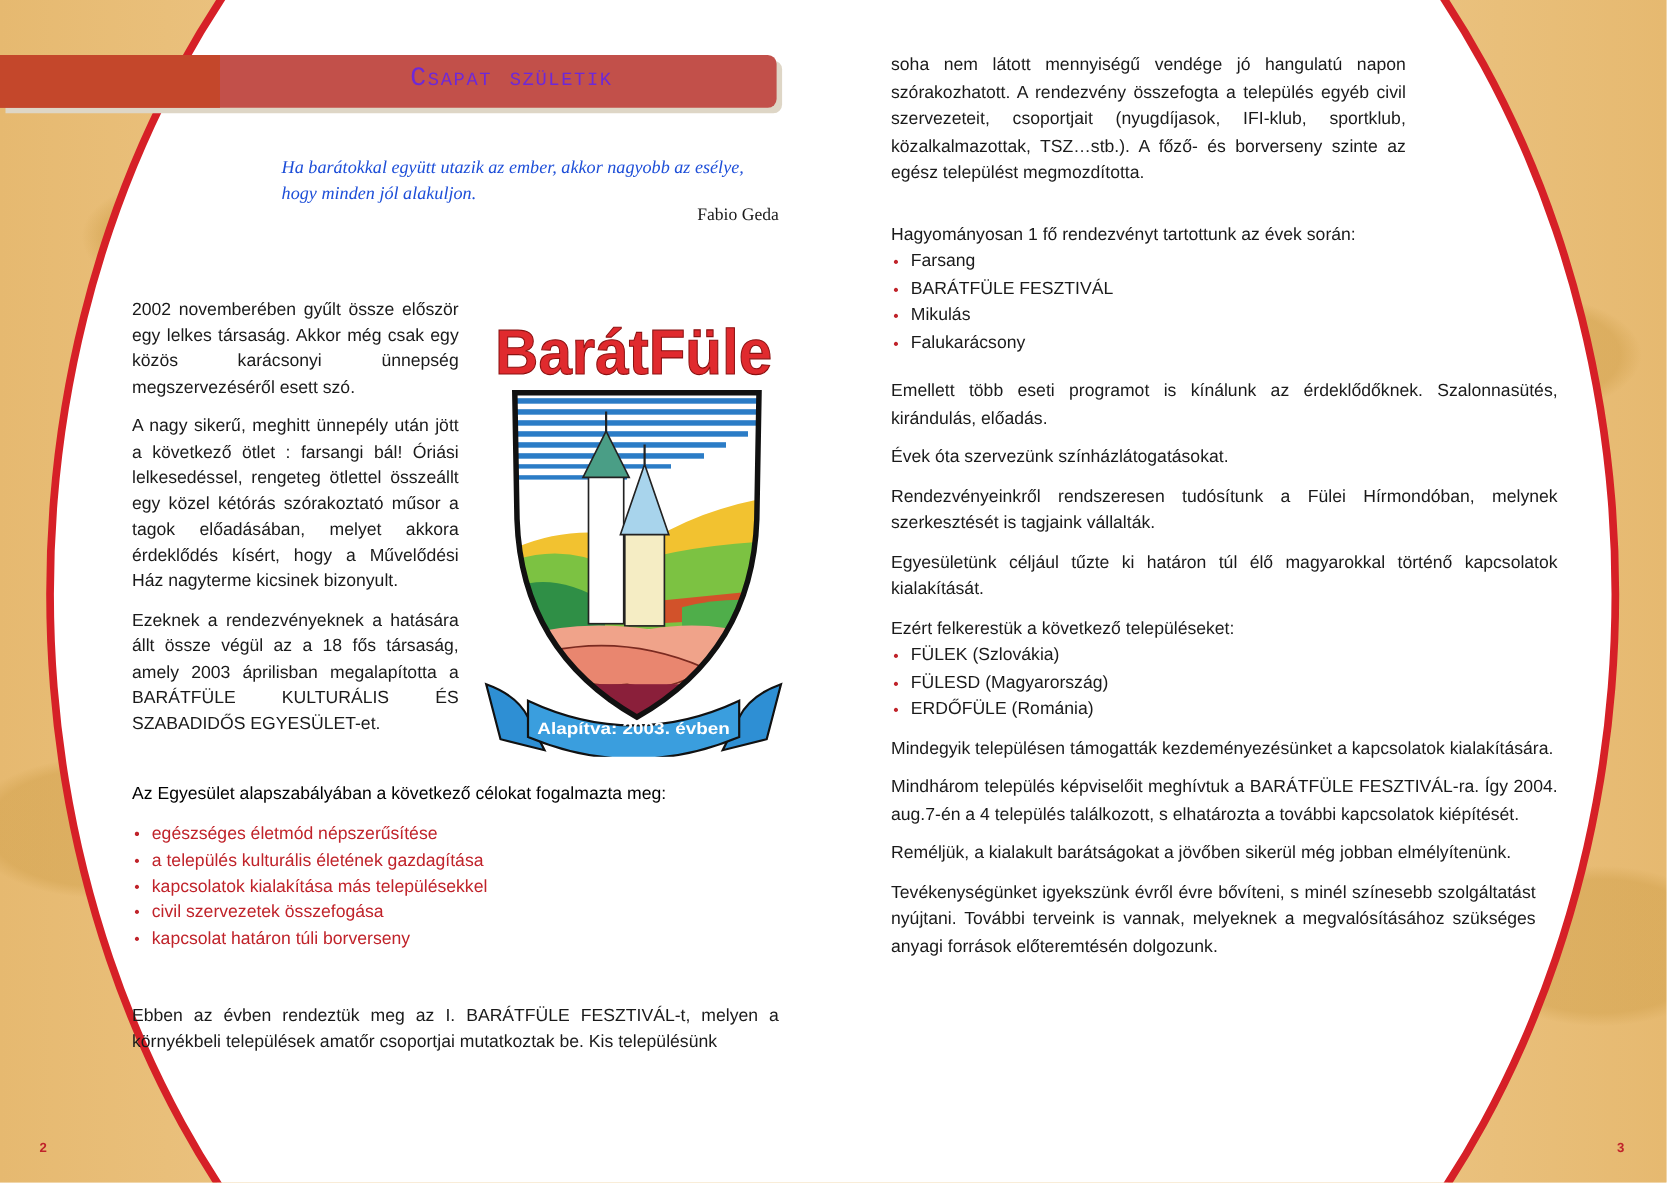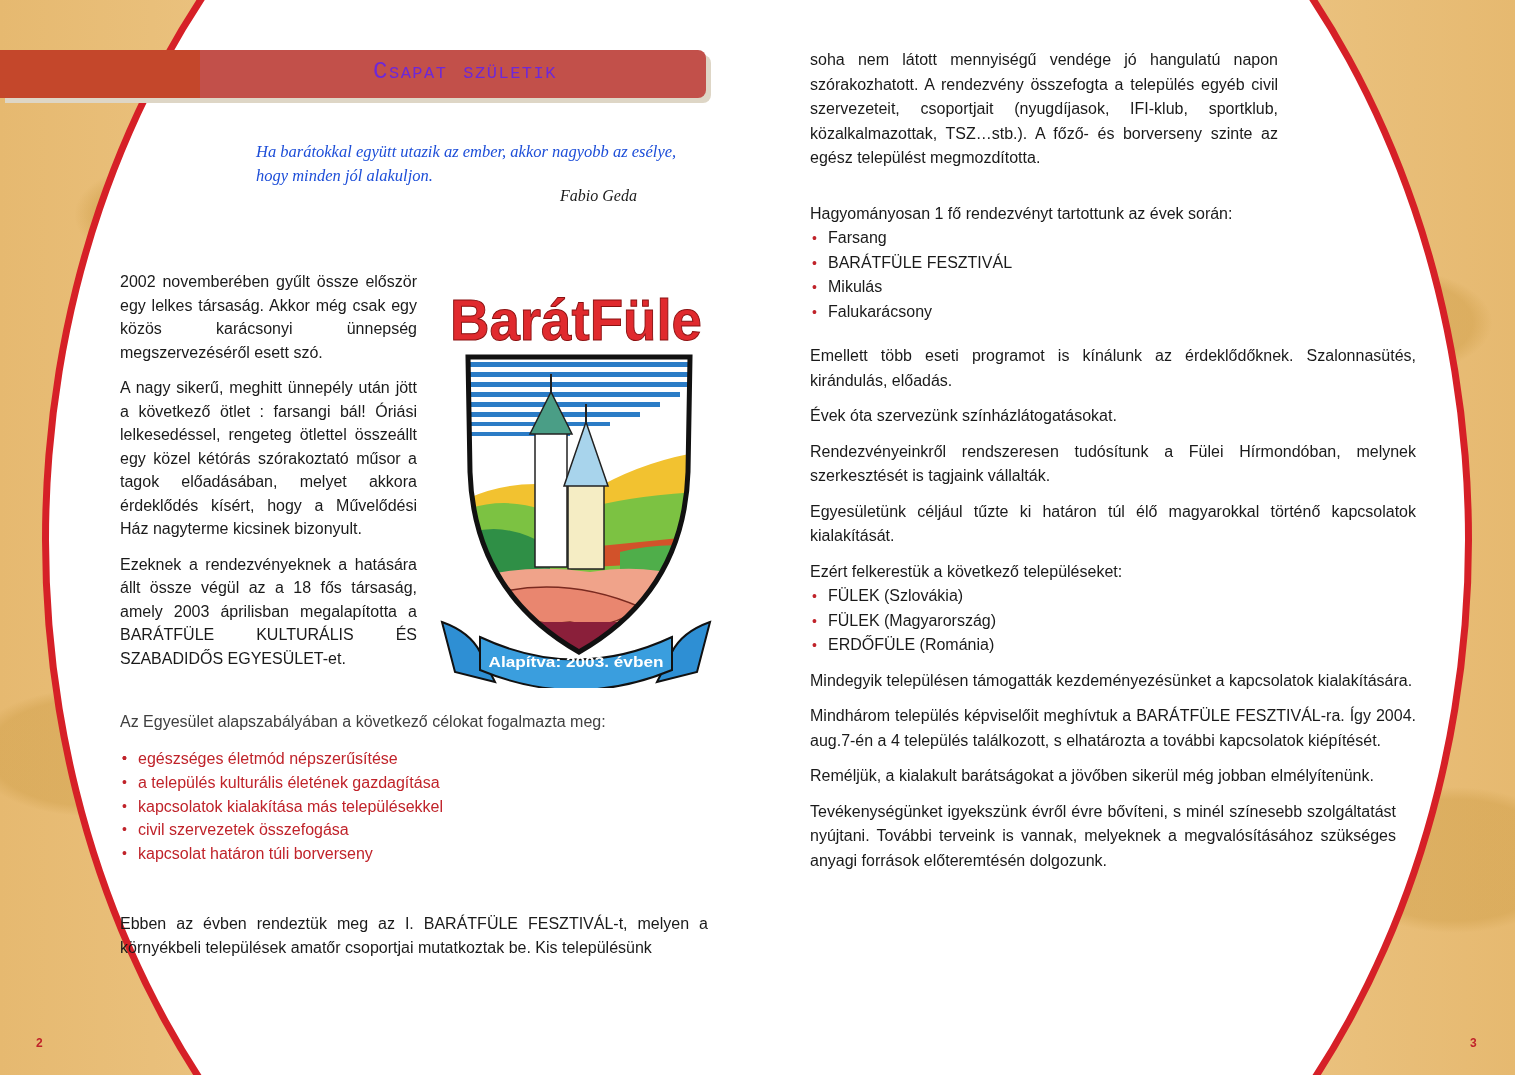--- a/index.html
+++ b/index.html
@@ -41,32 +41,32 @@
     font-family: Liberation Mono, monospace;
     font-size: 24px; letter-spacing: 1.5px; color: #6d28d9;
     font-variant: small-caps;
   }
   .quote {
     position: absolute; left: 256px; top: 140px; width: 454px;
     font-family: "Liberation Serif", "DejaVu Serif", serif; font-style: italic;
     font-size: 16.5px; line-height: 24px; color: #1d4ed8;
   }
   .quote-author {
-    position: absolute; left: 560px; top: 187px; width: 148px; 
-    font-family: "Liberation Serif", "DejaVu Serif", serif; font-style: italic;
+    position: absolute; left: 560px; top: 187px; width: 148px; text-align: right;
+    font-family: "Liberation Serif", "DejaVu Serif", serif; 
     font-size: 16px; color: #1a1a1a;
   }
   .col-left-narrow {
     position: absolute; left: 120px; top: 270px; width: 297px;
     font-size: 16px; line-height: 23.5px; text-align: justify;
   }
   .col-left-narrow p { margin: 0 0 12px 0; }
   .goals-heading {
     position: absolute; left: 120px; top: 713px; width: 600px;
-    font-size: 16px; color: #404040;
+    font-size: 16px; color: #000000;
   }
   .goals-list {
     position: absolute; left: 120px; top: 747px; width: 600px;
     margin: 0; padding: 0; list-style: none;
     font-size: 16px; line-height: 23.8px; color: #c0232a;
   }
   .bullet-item { position: relative; padding-left: 18px; }
   .bullet-item .dot {
     position: absolute; left: 2px; top: 0; color: #c0232a; font-size: 14px;
   }
@@ -181,21 +181,21 @@
     <li class="bullet-item"><span class="dot">•</span><span>Falukarácsony</span></li>
   </ul>
   <div class="gap"></div>
   <p>Emellett több eseti programot is kínálunk az érdeklődőknek. Szalonnasütés, kirándulás, előadás.</p>
   <p>Évek óta szervezünk színházlátogatásokat.</p>
   <p>Rendezvényeinkről rendszeresen tudósítunk a Fülei Hírmondóban, melynek szerkesztését is tagjaink vállalták.</p>
   <p>Egyesületünk céljául tűzte ki határon túl élő magyarokkal történő kapcsolatok kialakítását.</p>
   <div>Ezért felkerestük a következő településeket:</div>
   <ul style="margin-bottom:11px;">
     <li class="bullet-item"><span class="dot">•</span><span>FÜLEK (Szlovákia)</span></li>
-    <li class="bullet-item"><span class="dot">•</span><span>FÜLEK (Magyarország)</span></li>
+    <li class="bullet-item"><span class="dot">•</span><span>FÜLESD (Magyarország)</span></li>
     <li class="bullet-item"><span class="dot">•</span><span>ERDŐFÜLE (Románia)</span></li>
   </ul>
   <p>Mindegyik településen támogatták kezdeményezésünket a kapcsolatok kialakítására.</p>
   <p>Mindhárom település képviselőit meghívtuk a BARÁTFÜLE FESZTIVÁL-ra. Így 2004. aug.7-én a 4 település találkozott, s elhatározta a további kapcsolatok kiépítését.</p>
   <p>Reméljük, a kialakult barátságokat a jövőben sikerül még jobban elmélyítenünk.</p>
   <p class="plans">Tevékenységünket igyekszünk évről évre bővíteni, s minél színesebb szolgáltatást nyújtani. További terveink is vannak, melyeknek a megvalósításához szükséges anyagi források előteremtésén dolgozunk.</p>
 </div>
 
 <div class="page-num" style="left:1470px; top:1036px;">3</div>
 

